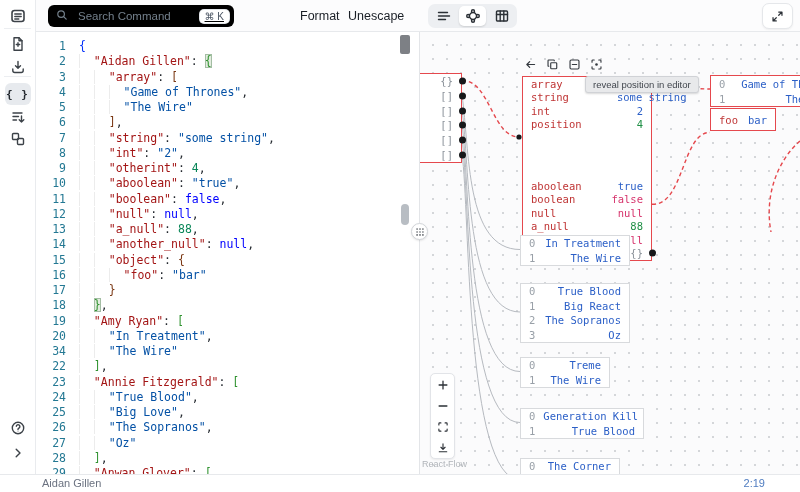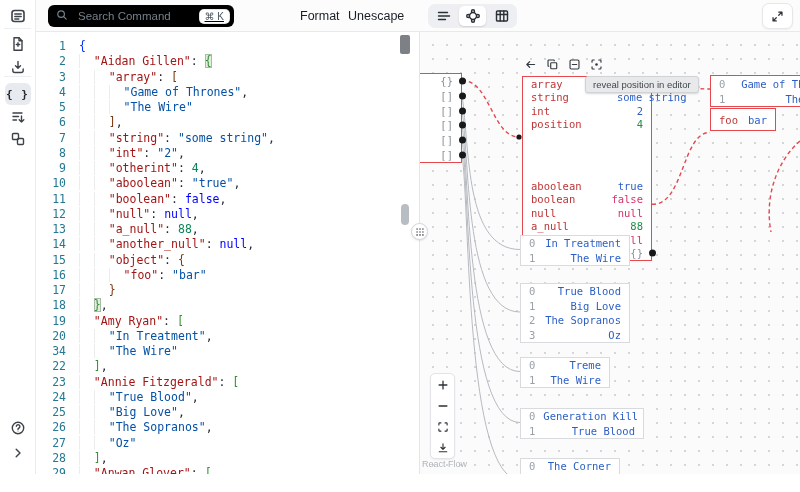--- a/index.html
+++ b/index.html
@@ -400,21 +400,21 @@
             <span class="gv gv-str">The Wire</span>
           </div>
         </div>
         <div class="gnode " style="left: 100px; top: 251px; width: 110px;">
           <div class="grow" style="height: 14.5px;">
             <span class="gi">0</span>
             <span class="gv gv-str">True Blood</span>
           </div>
           <div class="grow" style="height: 14.5px;">
             <span class="gi">1</span>
-            <span class="gv gv-str">Big Love</span>
+            <span class="gv gv-str">Big React</span>
           </div>
           <div class="grow" style="height: 14.5px;">
             <span class="gi">2</span>
             <span class="gv gv-str">The Sopranos</span>
           </div>
           <div class="grow" style="height: 14.5px;">
             <span class="gi">3</span>
             <span class="gv gv-str">Oz</span>
           </div>
         </div>
@@ -464,13 +464,17 @@
         </div>
         <div class="zb">
           <svg width="12" height="12" viewBox="0 0 16 16" fill="none" stroke="currentColor" stroke-width="1.5" stroke-linecap="round" stroke-linejoin="round">
             <path d="M8 2.5v7M5.2 7 8 9.8 10.8 7M3 13h10"></path>
           </svg>
         </div>
       </div>
     <div class="attrib">React Flow</div>
   </div>
 
+  <div class="statusbar">
+    <span class="crumb">Aidan Gillen</span>
+    <span class="clock">2:19</span>
+  </div>
 </div>
 
 </body></html>

